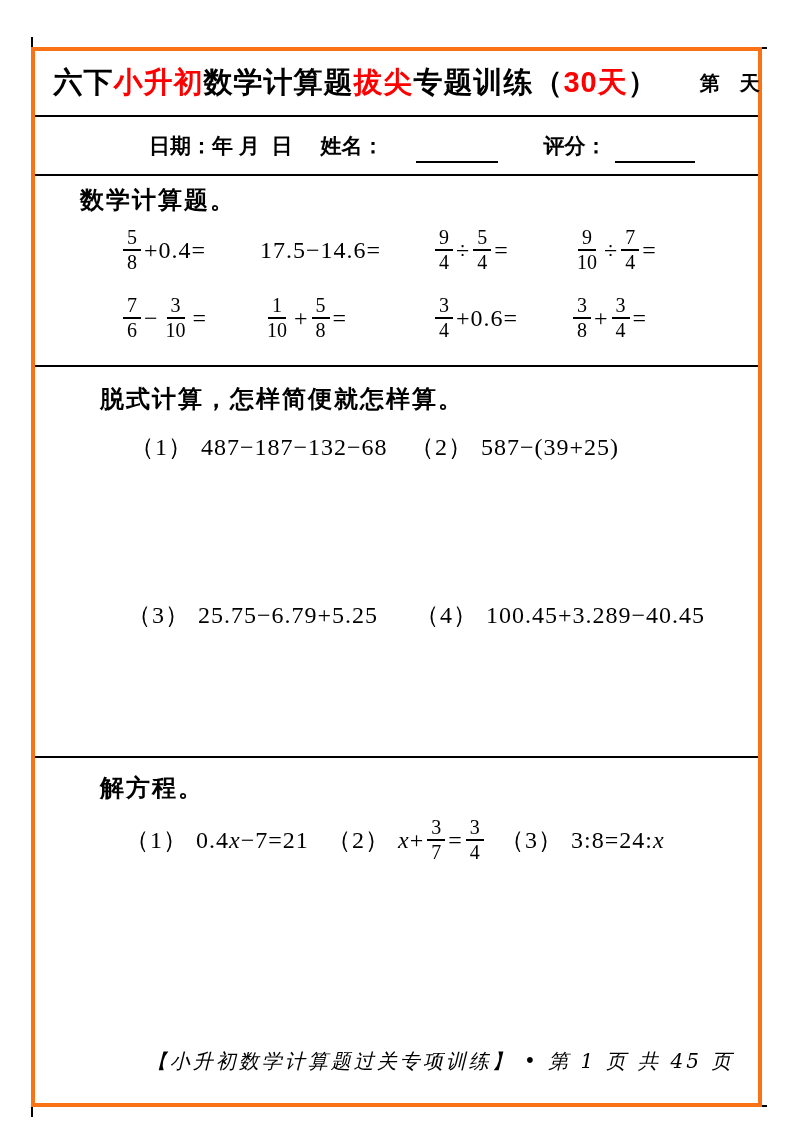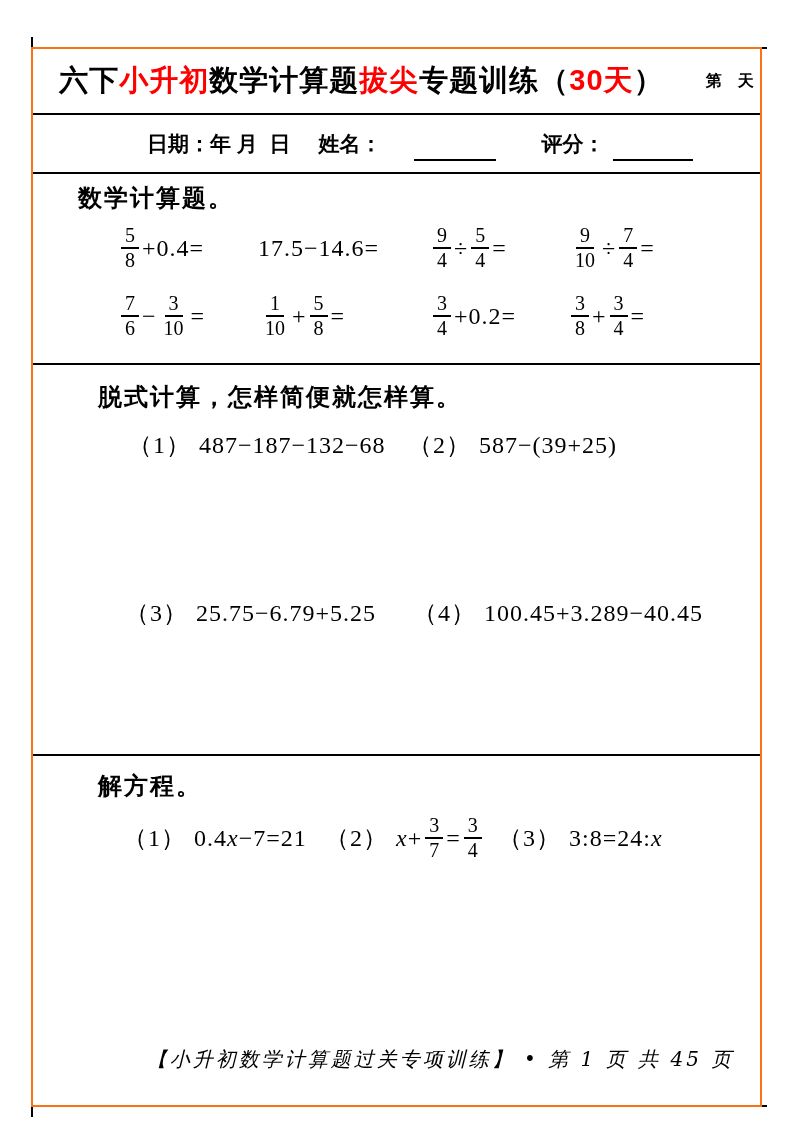--- a/index.html
+++ b/index.html
@@ -1,24 +1,24 @@
 <!DOCTYPE html>
 <html><head>
 <meta charset="utf-8">
 <style>
   html,body{margin:0;padding:0;background:#ffffff;}
   .sheet{position:relative;width:793px;height:1122px;background:#ffffff;
          font-family:"Liberation Sans","DejaVu Sans",sans-serif;color:#000;overflow:hidden;}
   .doc-table{position:absolute;left:31px;top:47px;width:731px;height:1060px;
-             border:2px solid #f97316;box-sizing:border-box;}
+             border:4px solid #f97316;box-sizing:border-box;}
   .row{position:relative;box-sizing:border-box;}
   .row.bordered{border-bottom:2px solid #000;}
   .title-row{height:66px;display:flex;align-items:center;justify-content:center;padding-left:20px;}
   .title{margin:0;font-size:29px;font-weight:bold;letter-spacing:1px;white-space:pre;}
-  .day{font-size:16px;font-weight:bold;margin-left:42px;white-space:pre;}
+  .day{font-size:20px;font-weight:bold;margin-left:42px;white-space:pre;}
   .info-row{height:59px;display:flex;align-items:center;padding-left:114px;font-weight:bold;font-size:21px;}
   .meta{white-space:pre;}
   .m-name{margin-left:28px;}
   .blank{display:inline-block;height:20px;border-bottom:2px solid #000;transform:translateY(6px);}
   .blank.b1{margin-left:32px;width:82px;}
   .m-score{margin-left:46px;}
   .blank.b2{margin-left:8px;width:80px;}
   .sec1{height:191px;}
   .sec2{height:391px;}
   .sec3{height:392px;}
@@ -131,21 +131,21 @@
               <span class="num">5</span>
               <span class="den">8</span>
             </span>
             <span class="mt">=</span>
           </div>
         <div class="math">
             <span class="frac">
               <span class="num">3</span>
               <span class="den">4</span>
             </span>
-            <span class="mt">+0.2=</span>
+            <span class="mt">+0.6=</span>
           </div>
         <div class="math">
             <span class="frac">
               <span class="num">3</span>
               <span class="den">8</span>
             </span>
             <span class="mt">+</span>
             <span class="frac">
               <span class="num">3</span>
               <span class="den">4</span>

